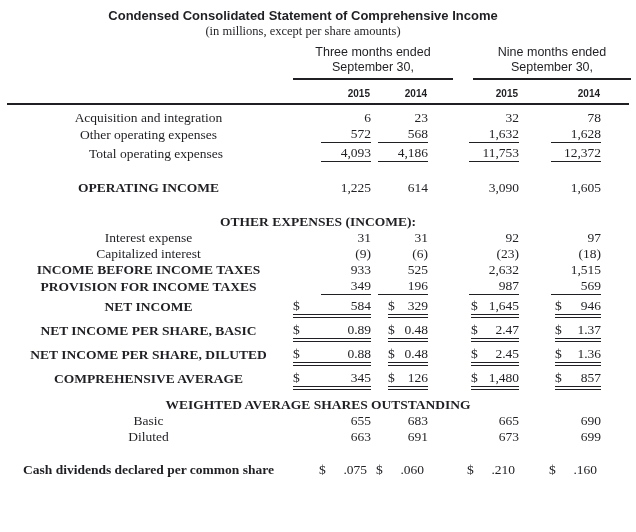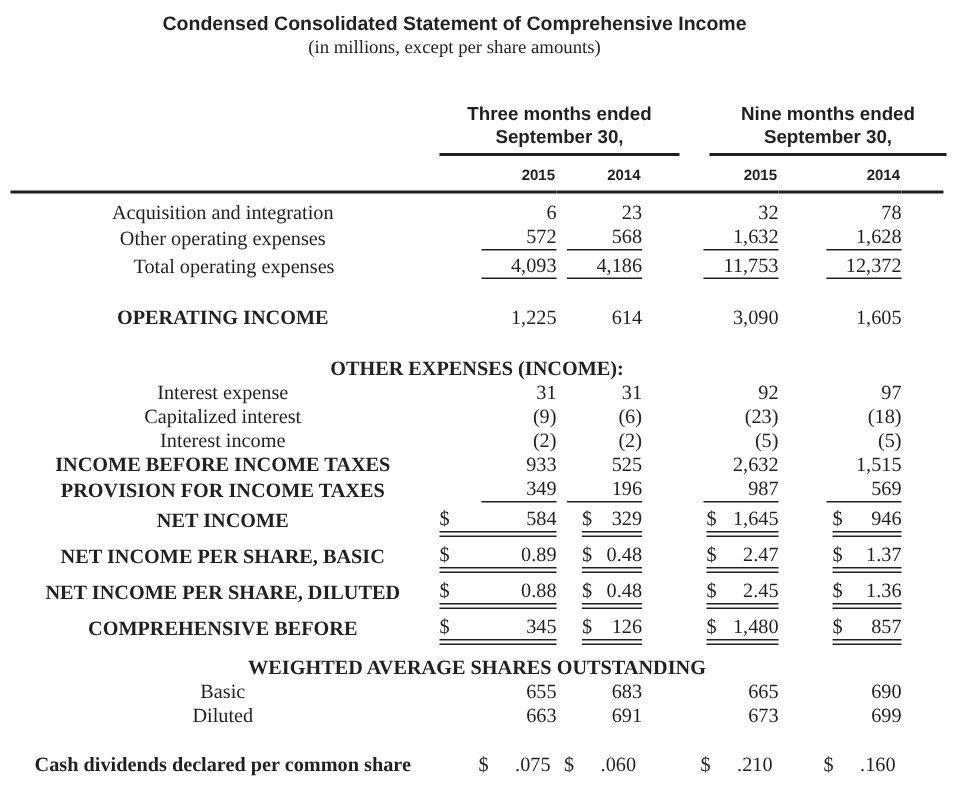--- a/index.html
+++ b/index.html
@@ -42,25 +42,24 @@
   col.c-2 { width: 57px; }
   col.c-3 { width: 91px; }
   col.c-4 { width: 82px; }
   col.c-f { width: 28px; }
 
   th, td { padding: 0; margin: 0; vertical-align: bottom; font-weight: normal; }
 
   
   .gt {
     font-family: "Liberation Sans", sans-serif;
-    font-weight: bold;
+    font-weight: normal;
     font-size: 12.5px;
     line-height: 15px;
     text-align: center;
-    margin-top: 24px;
   }
   .g1 .gt { margin-left: 3px;  margin-right: -25px; }
   .g2 .gt { margin-left: 45px; margin-right: -30px; }
   .grule { border-bottom: 2px solid var(--ink); margin-top: 3px; height: 0; }
 
   
   tr.years th {
     border-bottom: 2px solid var(--ink);
     padding: 8px 1px 4px 0;
   }
@@ -222,28 +221,20 @@
 
     <tr class="r">
       <td class="lbl">Capitalized interest</td>
       <td class="num"><span class="n">(9)</span></td>
       <td class="num"><span class="n">(6)</span></td>
       <td class="num"><span class="n">(23)</span></td>
       <td class="num"><span class="n">(18)</span></td>
       <td></td>
     </tr>
 
-    <tr class="r">
-      <td class="lbl">Interest income</td>
-      <td class="num"><span class="n">(2)</span></td>
-      <td class="num"><span class="n">(2)</span></td>
-      <td class="num"><span class="n">(5)</span></td>
-      <td class="num"><span class="n">(5)</span></td>
-      <td></td>
-    </tr>
 
 
 
     <tr class="r b">
       <td class="lbl">INCOME BEFORE INCOME TAXES</td>
       <td class="num"><span class="n">933</span></td>
       <td class="num"><span class="n">525</span></td>
       <td class="num"><span class="n">2,632</span></td>
       <td class="num"><span class="n">1,515</span></td>
       <td></td>
@@ -339,21 +330,21 @@
       <td class="num">
             <span class="amt">
               <span>$</span>
               <span>1.36</span>
             </span>
           </td>
       <td></td>
     </tr>
 
     <tr class="r b mrow u2">
-      <td class="lbl">COMPREHENSIVE BEFORE</td>
+      <td class="lbl">COMPREHENSIVE AVERAGE</td>
       <td class="num">
             <span class="amt">
               <span>$</span>
               <span>345</span>
             </span>
           </td>
       <td class="num">
             <span class="amt">
               <span>$</span>
               <span>126</span>

